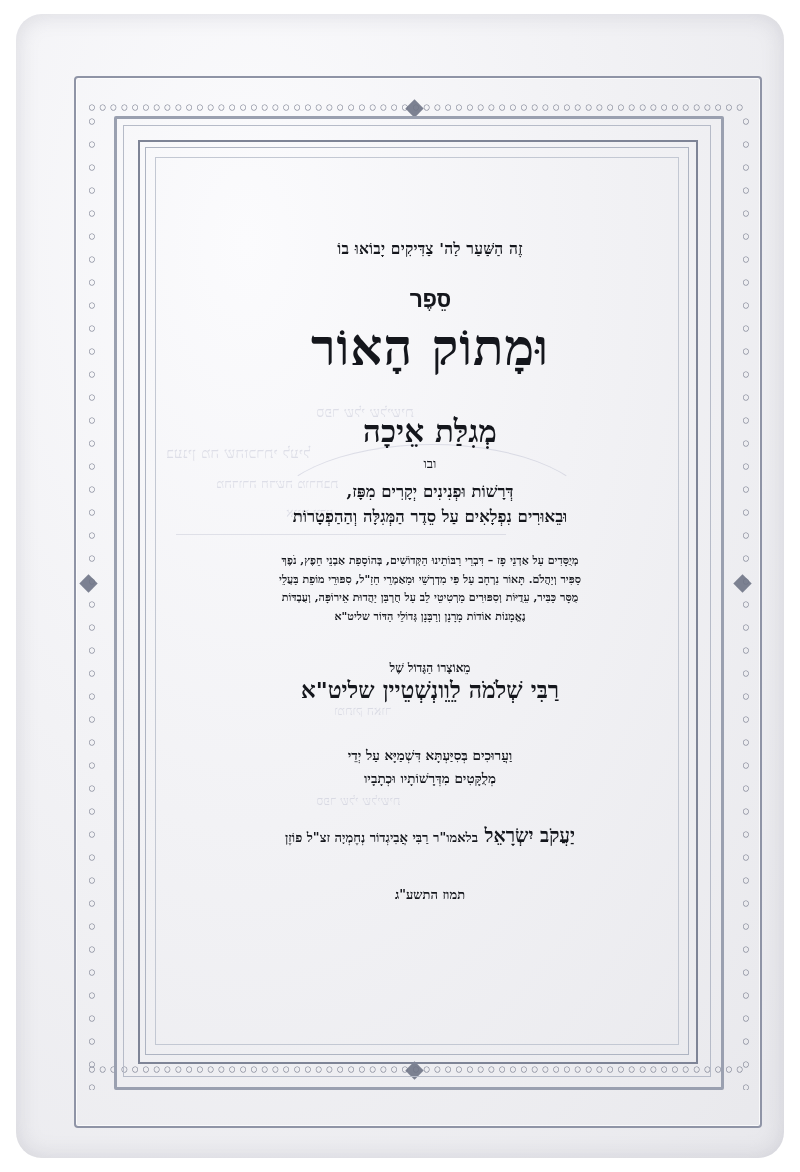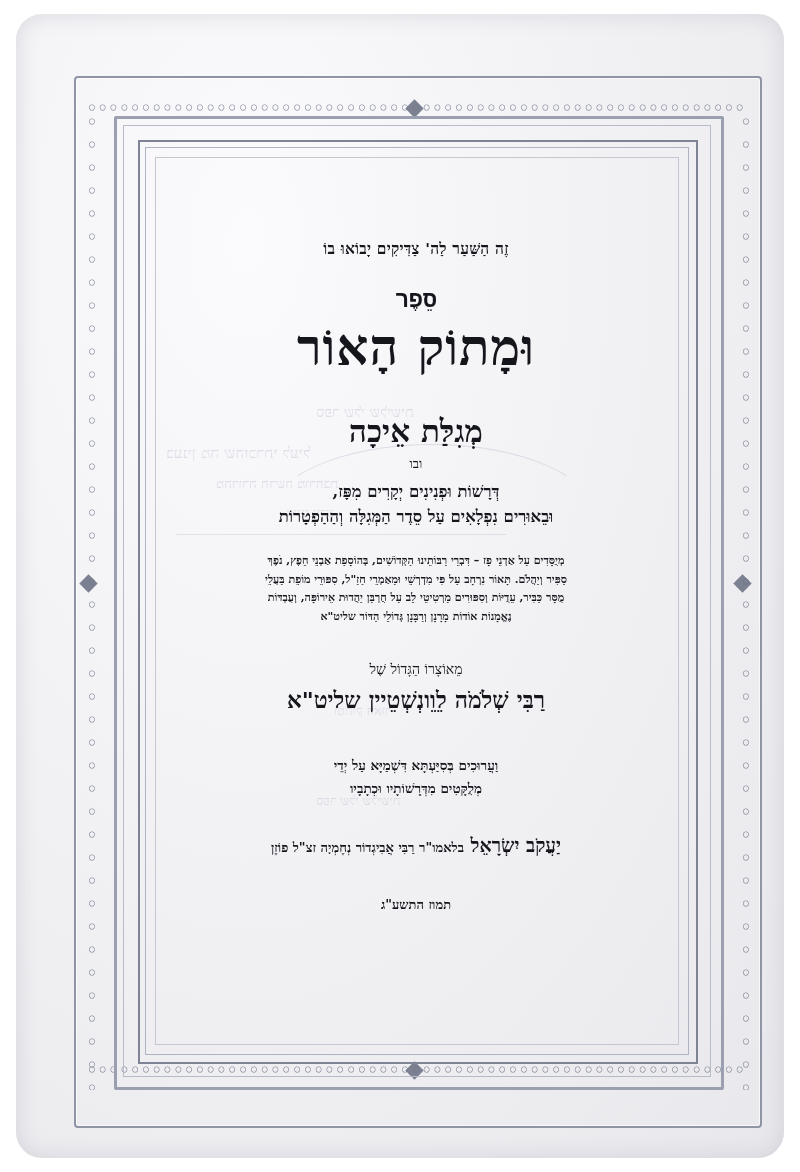--- a/index.html
+++ b/index.html
@@ -127,21 +127,21 @@
   .frame-f {
     position: absolute;
     left: 139px; top: 143px;
     width: 522px; height: 886px;
     border: 1px solid #c3c8d3;
   }
 
   
   .content {
     position: absolute;
-    left: 150px;
+    left: 164px;
     top: 225px;
     width: 500px;
     direction: rtl;
     text-align: center;
     color: #14161c;
   }
 
   .line-top {
     font-size: 15.5px;
     letter-spacing: 0.2px;
@@ -177,23 +177,22 @@
     margin-bottom: 22px;
   }
   .para {
     font-size: 11px;
     line-height: 1.72;
     font-weight: 600;
     margin-bottom: 34px;
     text-align: center;
   }
   .maatzaro {
-    font-size: 14px;
-    font-weight: 400;
-    margin-bottom: 8px;
+    font-size: 12px;
+    font-weight: 700;
   }
   .author-main {
     font-size: 23px;
     font-weight: 700;
     margin-bottom: 40px;
   }
   .collect {
     font-size: 13.5px;
     font-weight: 600;
     line-height: 1.7;

